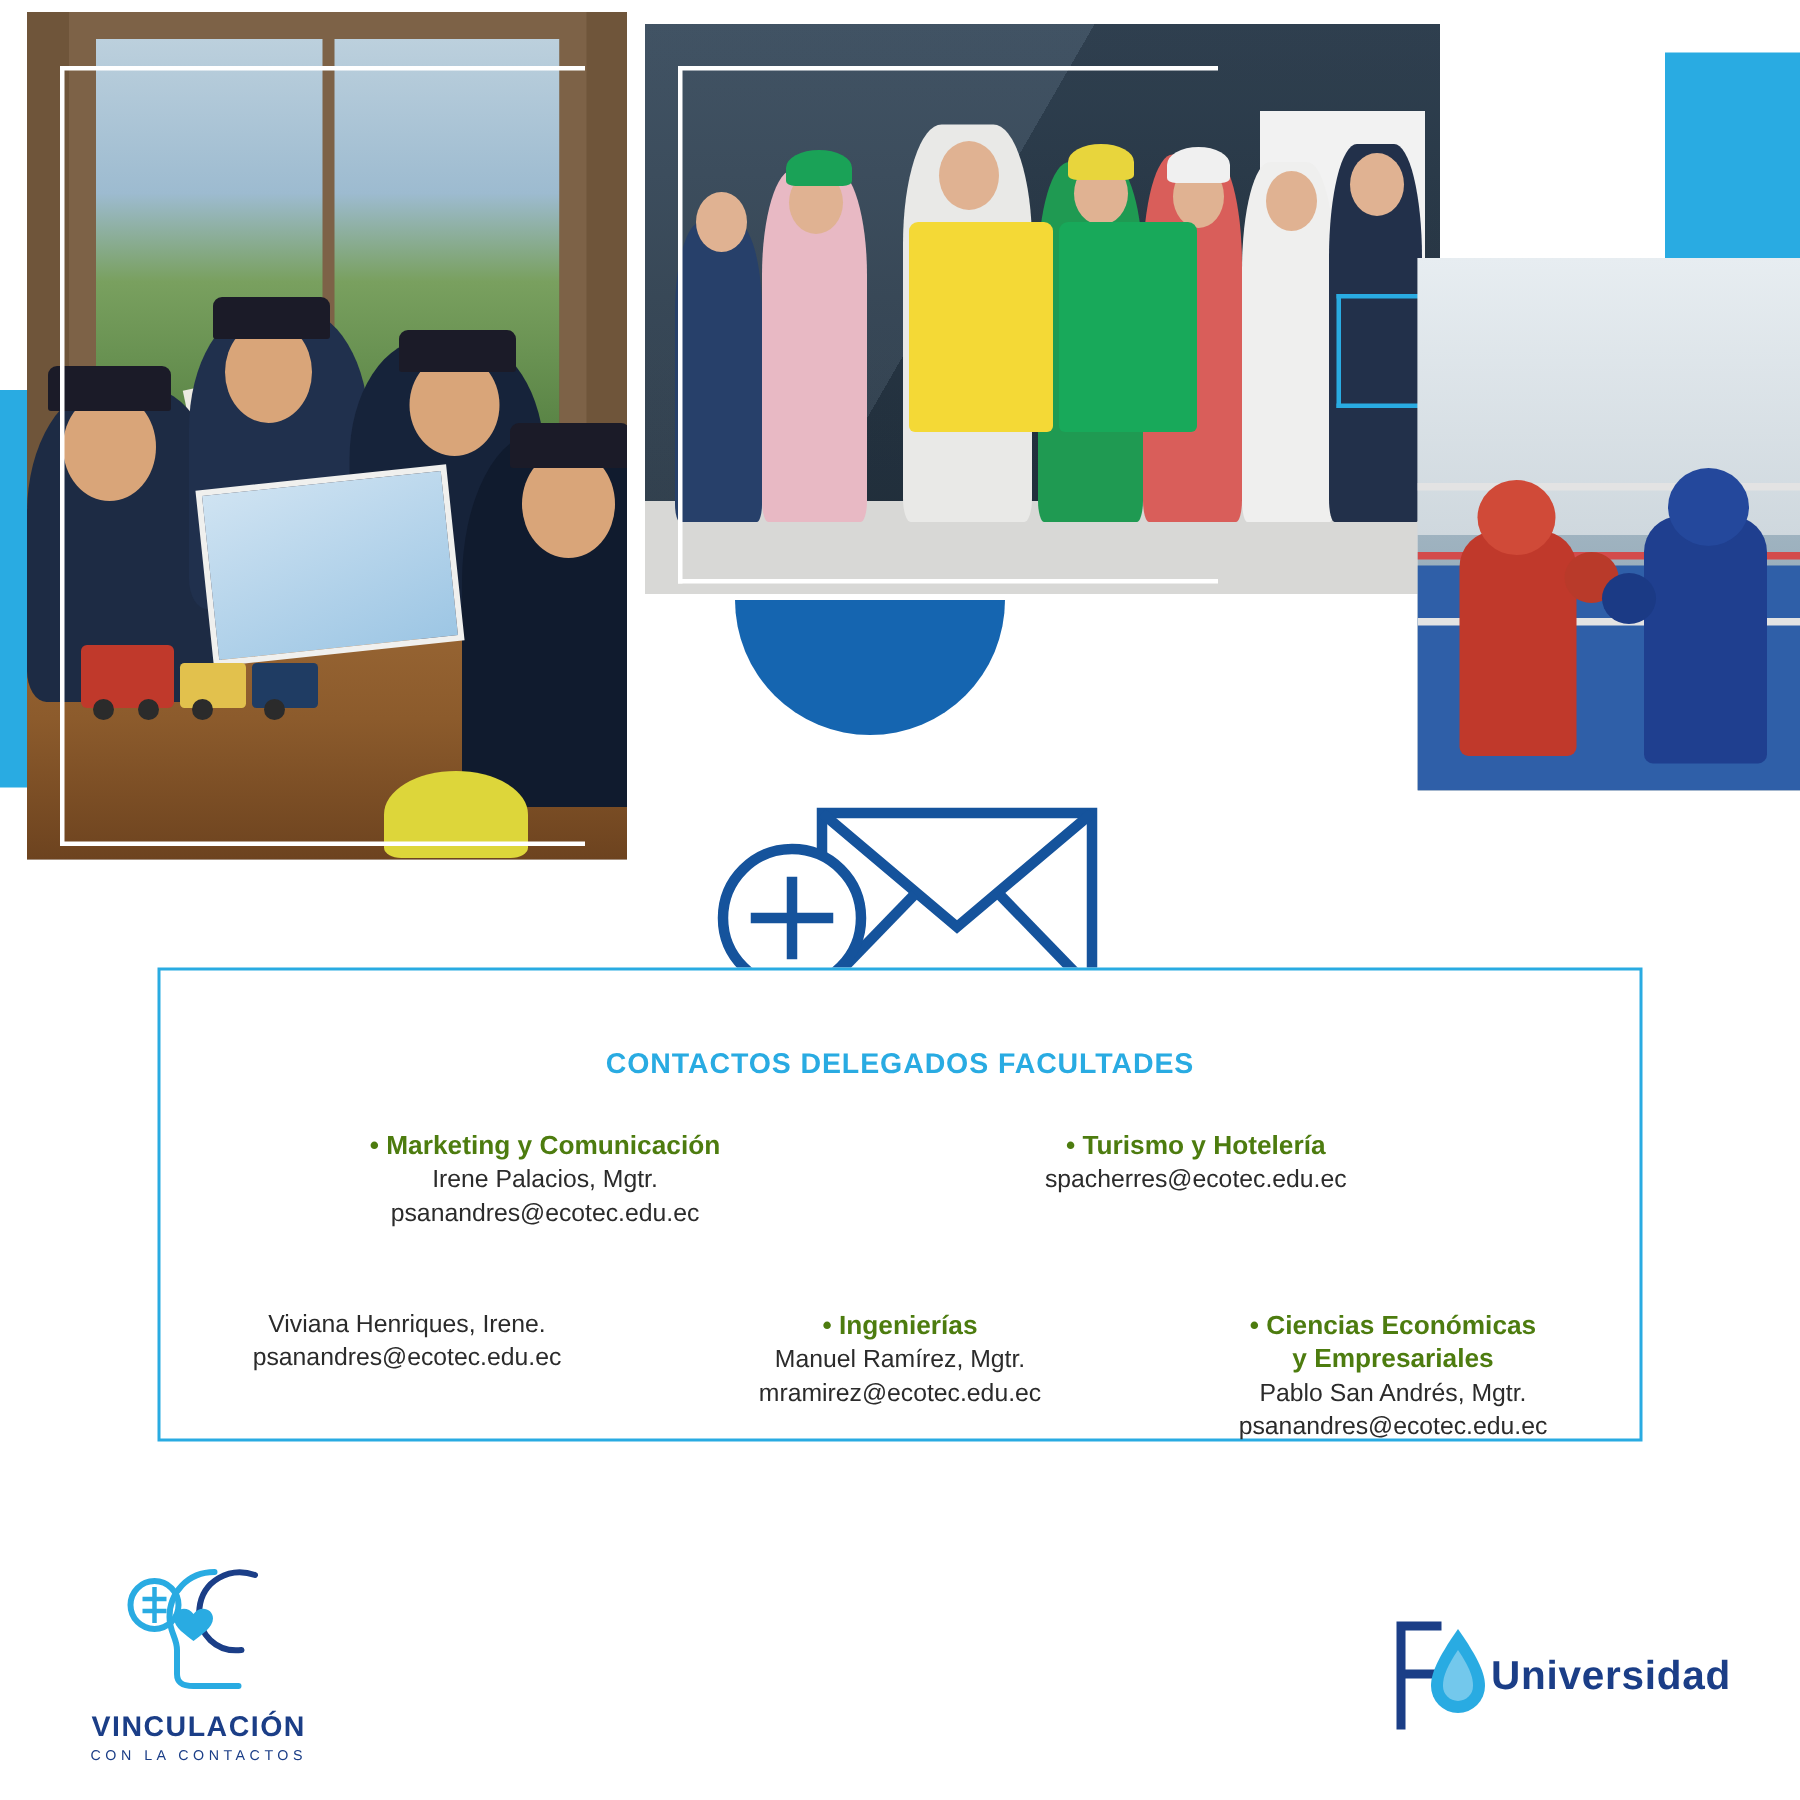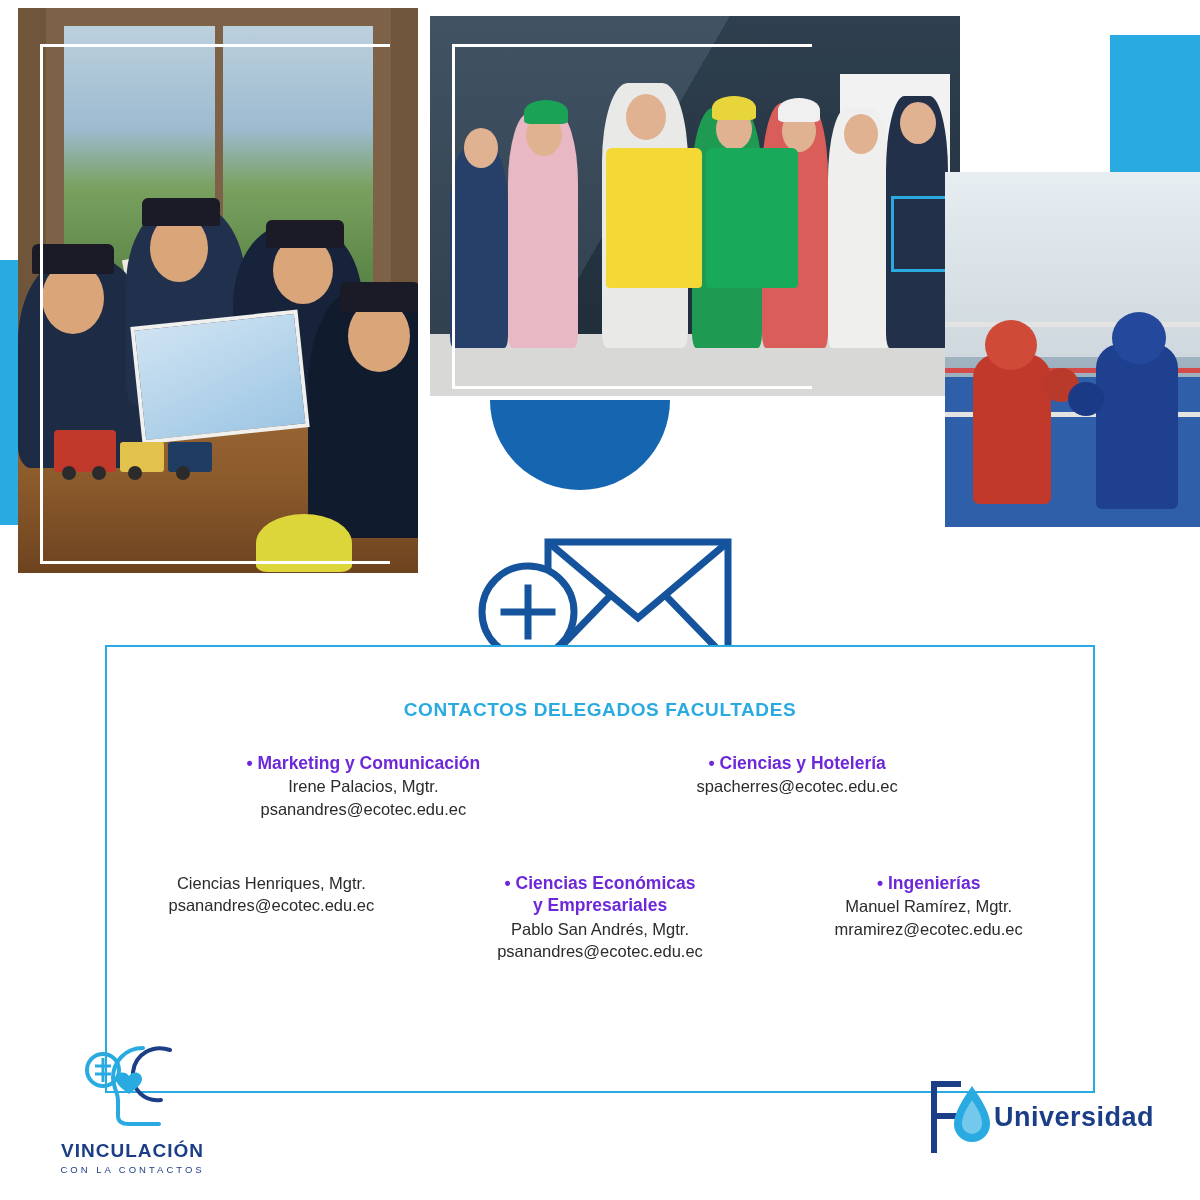--- a/index.html
+++ b/index.html
@@ -277,21 +277,21 @@
     width: 290px;
     height: 135px;
   }
 
   
   .panel {
     position: absolute;
     left: 105px;
     top: 645px;
     width: 990px;
-    height: 448px;
+    height: 316px;
     border: 2px solid #29ABE2;
     box-sizing: border-box;
     background: #ffffff;
   }
   .panel-title {
     position: absolute;
     top: 52px;
     left: 0;
     width: 100%;
     text-align: center;
@@ -308,21 +308,21 @@
   }
   .row-1 { top: 105px; }
   .row-2 { top: 225px; }
   .contact {
     flex: 1 1 0;
     text-align: center;
     padding: 0 10px;
     box-sizing: border-box;
   }
   .contact .dept {
-    color: #6d28d9;
+    color: #4d7c0f;
     font-weight: bold;
     font-size: 17.5px;
     line-height: 1.28;
     margin: 0 0 2px 0;
     white-space: pre-line;
   }
   .contact .person,
   .contact .mail {
     color: #2b2b2b;
     font-size: 16.5px;
@@ -476,40 +476,40 @@
 <div class="panel">
   <div class="panel-title">CONTACTOS DELEGADOS FACULTADES</div>
 
   <div class="contacts-row row-1">
     <div class="contact c-left">
       <p class="dept">• Marketing y Comunicación</p>
       <p class="person">Irene Palacios, Mgtr.</p>
       <p class="mail">psanandres@ecotec.edu.ec</p>
     </div>
     <div class="contact c-right">
-      <p class="dept">• Ciencias y Hotelería</p>
+      <p class="dept">• Turismo y Hotelería</p>
       <p class="mail">spacherres@ecotec.edu.ec</p>
     </div>
   </div>
 
   <div class="contacts-row row-2">
     <div class="contact">
-      <p class="person">Ciencias Henriques, Mgtr.</p>
+      <p class="person">Viviana Henriques, Irene.</p>
       <p class="mail">psanandres@ecotec.edu.ec</p>
+    </div>
+    <div class="contact">
+      <p class="dept">• Ingenierías</p>
+      <p class="person">Manuel Ramírez, Mgtr.</p>
+      <p class="mail">mramirez@ecotec.edu.ec</p>
     </div>
     <div class="contact">
       <p class="dept">• Ciencias Económicas
 y Empresariales</p>
       <p class="person">Pablo San Andrés, Mgtr.</p>
       <p class="mail">psanandres@ecotec.edu.ec</p>
-    </div>
-    <div class="contact">
-      <p class="dept">• Ingenierías</p>
-      <p class="person">Manuel Ramírez, Mgtr.</p>
-      <p class="mail">mramirez@ecotec.edu.ec</p>
     </div>
   </div>
 </div>
 
 <div class="vinculacion">
   <svg width="120" height="90" viewBox="0 0 120 90" fill="none">
     <path d="M70 8 C52 8 40 22 40 38 C40 48 45 52 45 60 L45 76 C45 82 49 84 56 84 L86 84" stroke="#29ABE2" stroke-width="4" fill="none" stroke-linecap="round"></path>
     <path d="M97 10 C80 4 62 14 60 32 C58 50 72 62 88 60" stroke="#1b3e87" stroke-width="4" fill="none" stroke-linecap="round"></path>
     <circle cx="30" cy="30" r="16" stroke="#29ABE2" stroke-width="4" fill="none"></circle>
     <path d="M22 26 L38 26 M30 18 L30 42 M22 34 L38 34" stroke="#29ABE2" stroke-width="3"></path>

